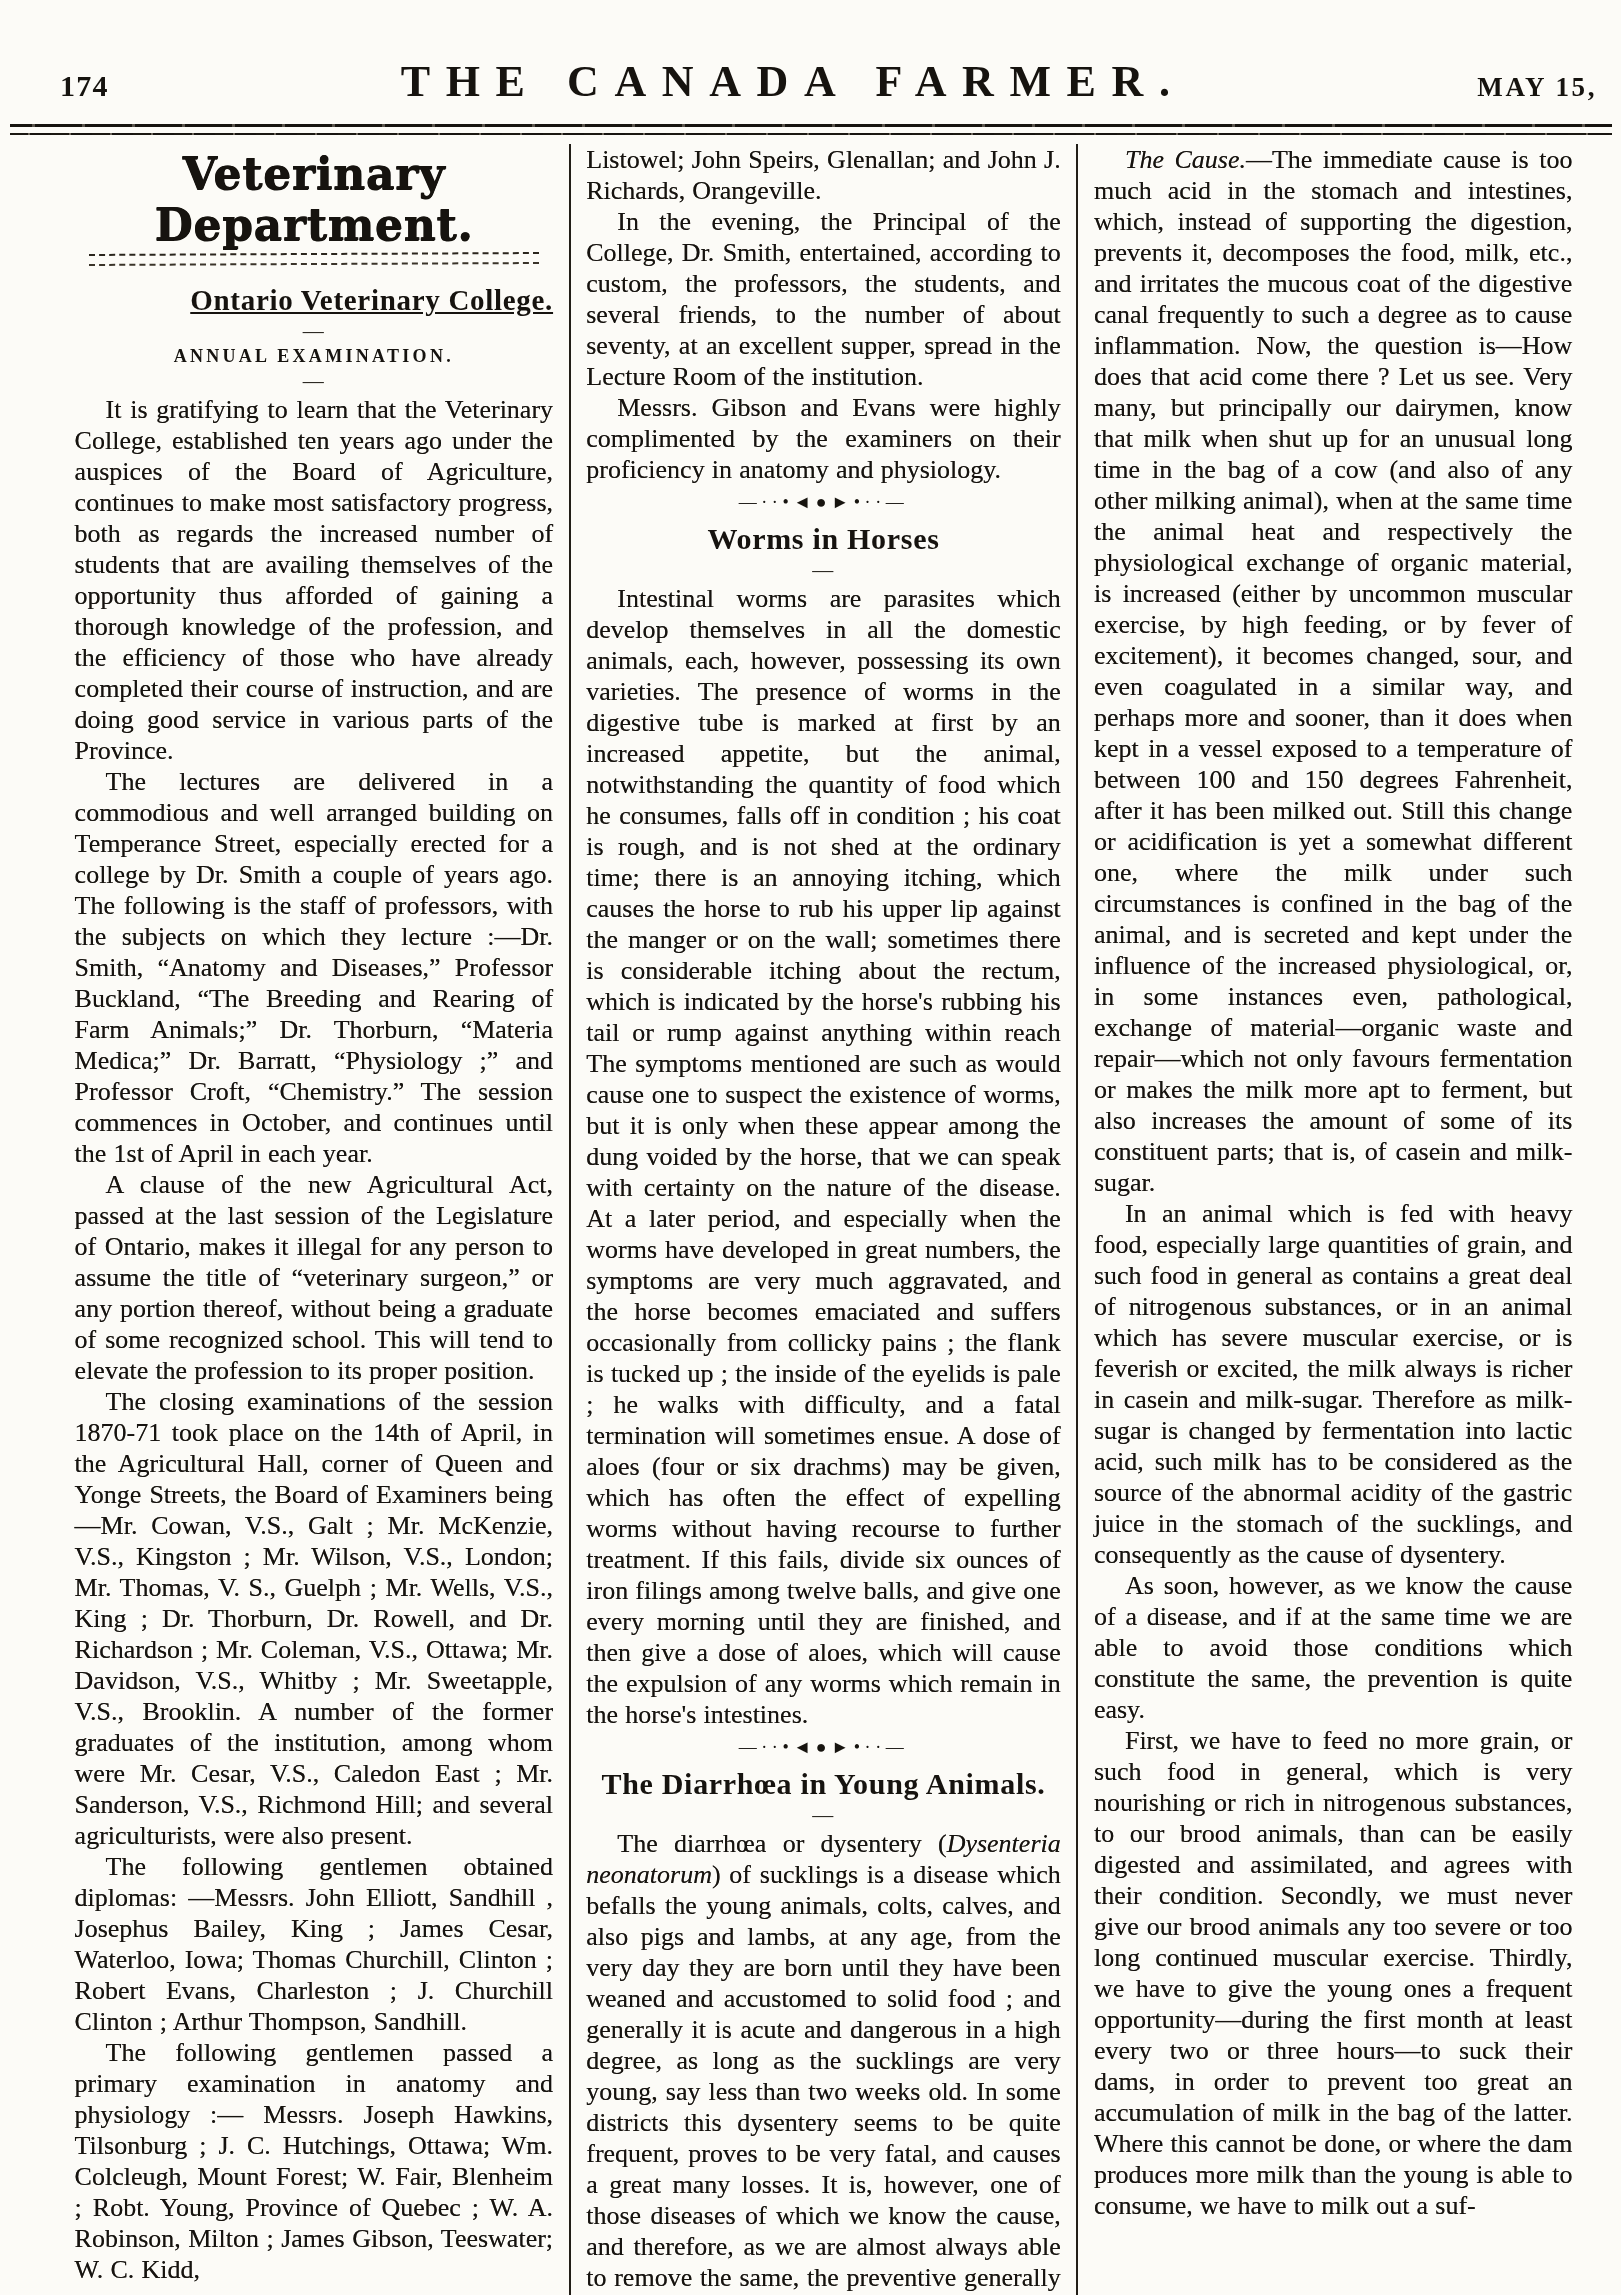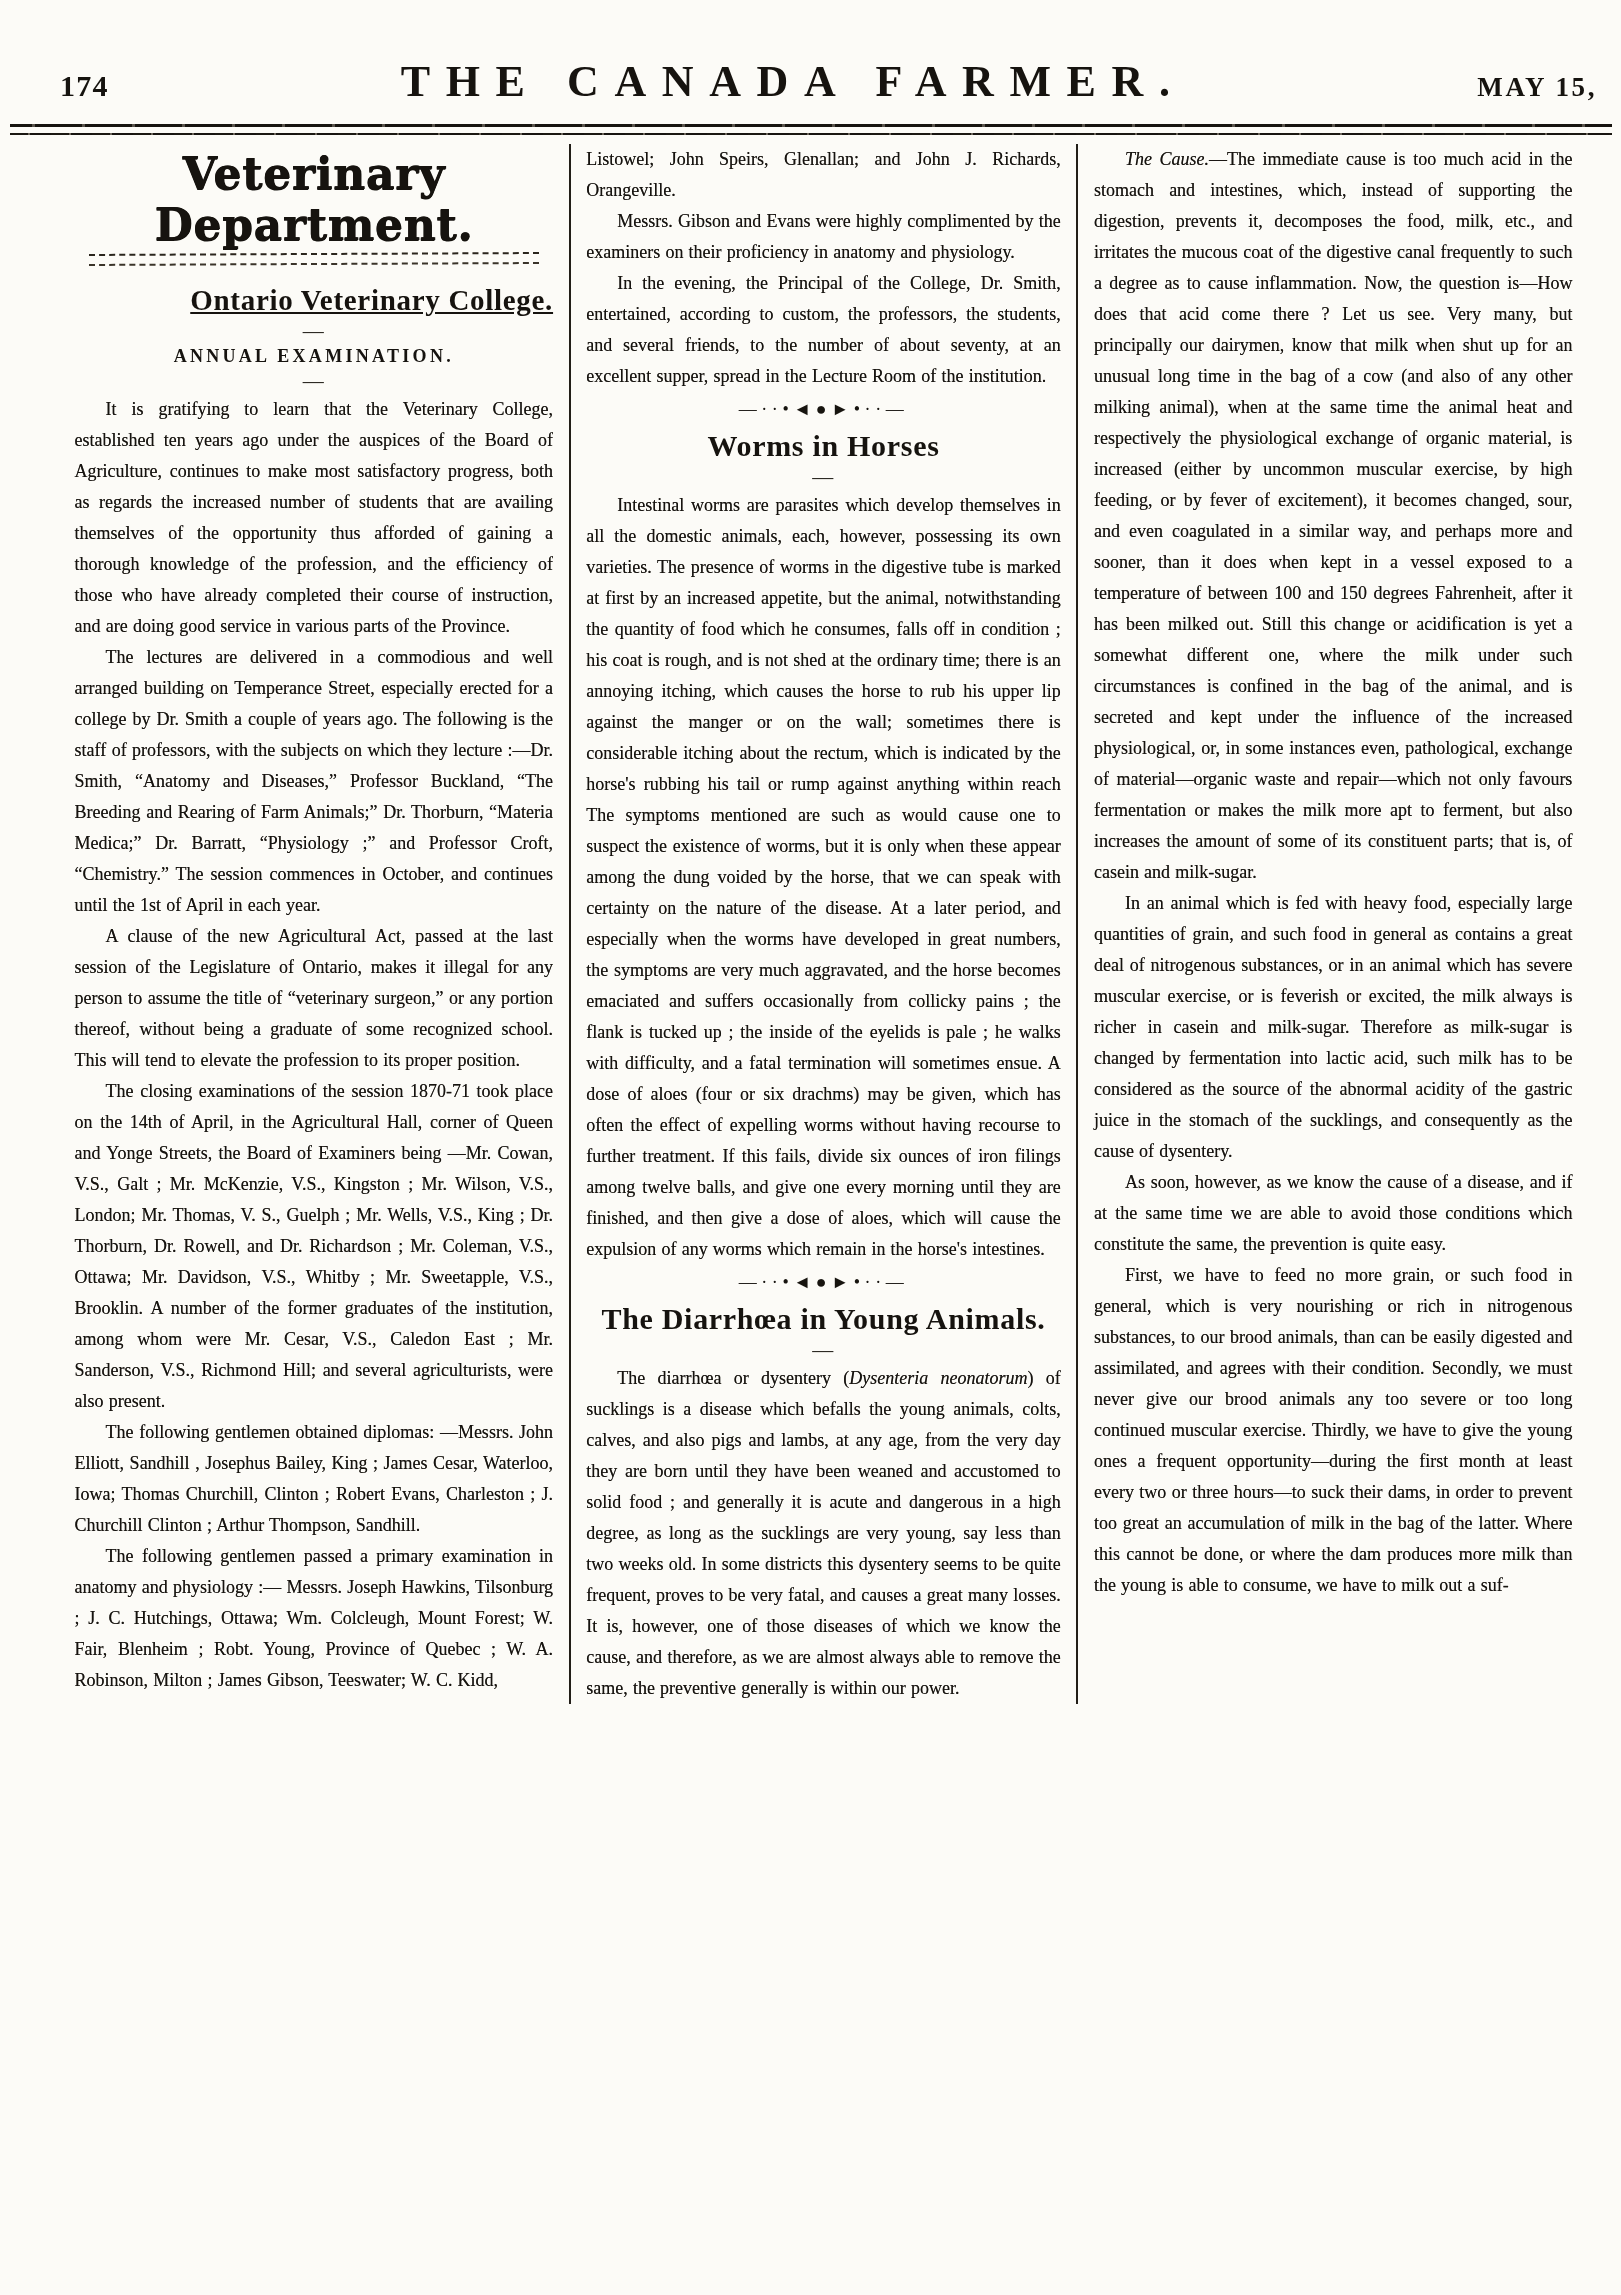--- a/index.html
+++ b/index.html
@@ -19,21 +19,21 @@
             font-weight:700;font-size:44px;letter-spacing:0.7px;
             text-shadow:0.7px 0 0 #16130f, 0 0.7px 0 #16130f;}
   .squiggle{height:7.8px;width:94%;margin:1.3px auto 19.5px auto;
             border-top:2.6px dashed #2a251d;border-bottom:2px dashed #3a342a;transform:skewY(-0.25deg);}
   .art-title{margin:3.9px 0 1.3px 0;text-align:right;font-size:29px;font-weight:700;letter-spacing:0.7px;text-decoration:underline;}
   .sec-title{margin:2.6px 0 1.3px 0;text-align:center;font-size:30px;font-weight:700;letter-spacing:0.7px;}
   .art-sub{margin:1.3px 0;text-align:center;font-size:18px;font-weight:700;letter-spacing:3.3px;}
   .dash{ text-align:center;font-size:21px;line-height:26px;letter-spacing:1.3px;color:#1b1711;}
   .ornament{text-align:center;font-size:18px;line-height:34px;letter-spacing:4.6px;color:#17140f;
             white-space:nowrap;overflow:hidden;}
-  p.body{margin:0;font-size:18px;line-height:31px;text-align:justify;text-indent:31px;
+  p.body{margin:0;font-size:26px;line-height:31px;text-align:justify;text-indent:31px;
          text-shadow:0 0 0.3px rgba(20,16,10,.65);word-spacing:0.7px;}
   p.noindent{text-indent:0;}
   .it{font-style:italic;}
 </style>
 </head>
 <body>
 
 <div class="page">
 
   <header class="pghead">
@@ -59,22 +59,22 @@
       <p class="body"><span>It is gratifying to learn that the Veterinary College, established ten years ago under the auspices of the Board of Agriculture, continues to make most satisfactory progress, both as regards the increased number of students that are availing themselves of the opportunity thus afforded of gaining a thorough knowledge of the profession, and the efficiency of those who have already completed their course of instruction, and are doing good service in various parts of the Province.</span></p>
       <p class="body"><span>The lectures are delivered in a commodious and well arranged building on Temperance Street, especially erected for a college by Dr. Smith a couple of years ago. The following is the staff of professors, with the subjects on which they lecture :—Dr. Smith, “Anatomy and Diseases,” Professor Buckland, “The Breeding and Rearing of Farm Animals;” Dr. Thorburn, “Materia Medica;” Dr. Barratt, “Physiology ;” and Professor Croft, “Chemistry.” The session commences in October, and continues until the 1st of April in each year.</span></p>
       <p class="body"><span>A clause of the new Agricultural Act, passed at the last session of the Legislature of Ontario, makes it illegal for any person to assume the title of “veterinary surgeon,” or any portion thereof, without being a graduate of some recognized school. This will tend to elevate the profession to its proper position.</span></p>
       <p class="body"><span>The closing examinations of the session 1870-71 took place on the 14th of April, in the Agricultural Hall, corner of Queen and Yonge Streets, the Board of Examiners being —Mr. Cowan, V.S., Galt ; Mr. McKenzie, V.S., Kingston ; Mr. Wilson, V.S., London; Mr. Thomas, V. S., Guelph ; Mr. Wells, V.S., King ; Dr. Thorburn, Dr. Rowell, and Dr. Richardson ; Mr. Coleman, V.S., Ottawa; Mr. Davidson, V.S., Whitby ; Mr. Sweetapple, V.S., Brooklin. A number of the former graduates of the institution, among whom were Mr. Cesar, V.S., Caledon East ; Mr. Sanderson, V.S., Richmond Hill; and several agriculturists, were also present.</span></p>
       <p class="body"><span>The following gentlemen obtained diplomas: —Messrs. John Elliott, Sandhill , Josephus Bailey, King ; James Cesar, Waterloo, Iowa; Thomas Churchill, Clinton ; Robert Evans, Charleston ; J. Churchill Clinton ; Arthur Thompson, Sandhill.</span></p>
       <p class="body"><span>The following gentlemen passed a primary examination in anatomy and physiology :— Messrs. Joseph Hawkins, Tilsonburg ; J. C. Hutchings, Ottawa; Wm. Colcleugh, Mount Forest; W. Fair, Blenheim ; Robt. Young, Province of Quebec ; W. A. Robinson, Milton ; James Gibson, Teeswater; W. C. Kidd,</span></p>
     </section>
 
     <section class="col col-mid">
       <p class="body noindent"><span>Listowel; John Speirs, Glenallan; and John J. Richards, Orangeville.</span></p>
+      <p class="body"><span>In the evening, the Principal of the College, Dr. Smith, entertained, according to custom, the professors, the students, and several friends, to the number of about seventy, at an excellent supper, spread in the Lecture Room of the institution.</span></p>
       <p class="body"><span>Messrs. Gibson and Evans were highly complimented by the examiners on their proficiency in anatomy and physiology.</span></p>
-      <p class="body"><span>In the evening, the Principal of the College, Dr. Smith, entertained, according to custom, the professors, the students, and several friends, to the number of about seventy, at an excellent supper, spread in the Lecture Room of the institution.</span></p>
       <div class="ornament">—··•◄●►•··—</div>
       <h3 class="sec-title">Worms in Horses</h3>
       <div class="dash">—</div>
       <p class="body"><span>Intestinal worms are parasites which develop themselves in all the domestic animals, each, however, possessing its own varieties. The presence of worms in the digestive tube is marked at first by an increased appetite, but the animal, notwithstanding the quantity of food which he consumes, falls off in condition ; his coat is rough, and is not shed at the ordinary time; there is an annoying itching, which causes the horse to rub his upper lip against the manger or on the wall; sometimes there is considerable itching about the rectum, which is indicated by the horse's rubbing his tail or rump against anything within reach  The symptoms mentioned are such as would cause one to suspect the existence of worms, but it is only when these appear among the dung voided by the horse, that we can speak with certainty on the nature of the disease. At a later period, and especially when the worms have developed in great numbers, the symptoms are very much aggravated, and the horse becomes emaciated and suffers occasionally from collicky pains ; the flank is tucked up ; the inside of the eyelids is pale ; he walks with difficulty, and a fatal termination will sometimes ensue. A dose of aloes (four or six drachms) may be given, which has often the effect of expelling worms without having recourse to further treatment. If this fails, divide six ounces of iron filings among twelve balls, and give one every morning until they are finished, and then give a dose of aloes, which will cause the expulsion of any worms which remain in the horse's intestines.</span></p>
       <div class="ornament">—··•◄●►•··—</div>
       <h3 class="sec-title">The Diarrhœa in Young Animals.</h3>
       <div class="dash">—</div>
       <p class="body"><span>The diarrhœa or dysentery (</span><span class="it">Dysenteria neonatorum</span><span>) of sucklings is a disease which befalls the young animals, colts, calves, and also pigs and lambs, at any age, from the very day they are born until they have been weaned and accustomed to solid food ; and generally it is acute and dangerous in a high degree, as long as the sucklings are very young, say less than two weeks old. In some districts this dysentery seems to be quite frequent, proves to be very fatal, and causes a great many losses. It is, however, one of those diseases of which we know the cause, and therefore, as we are almost always able to remove the same, the preventive generally is within our power.</span></p>
     </section>
 

